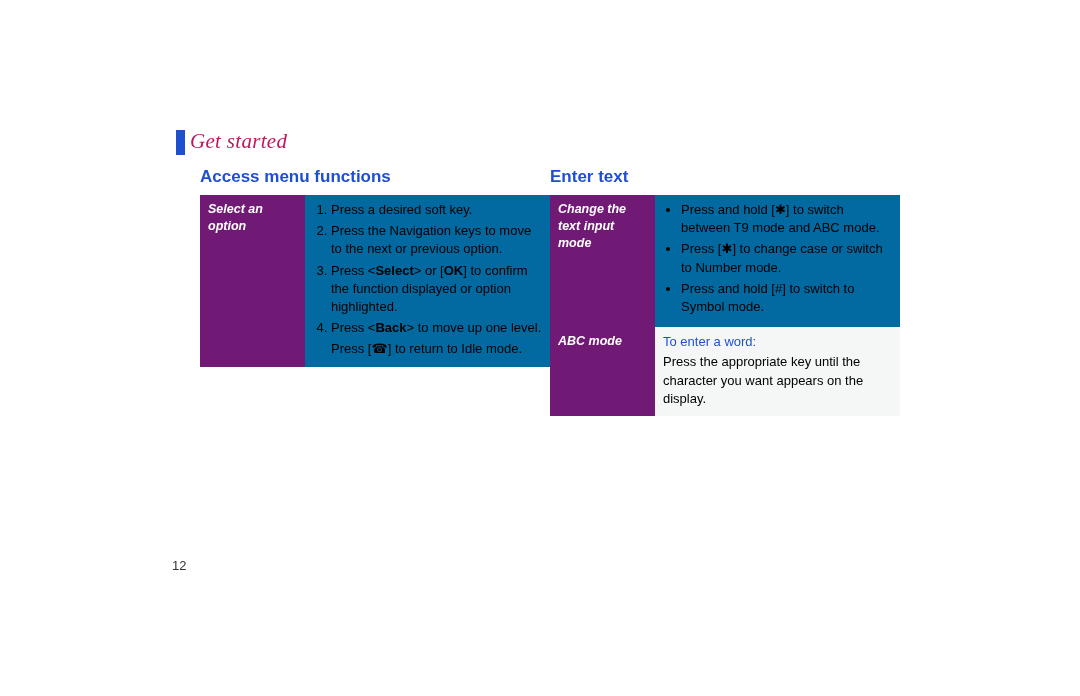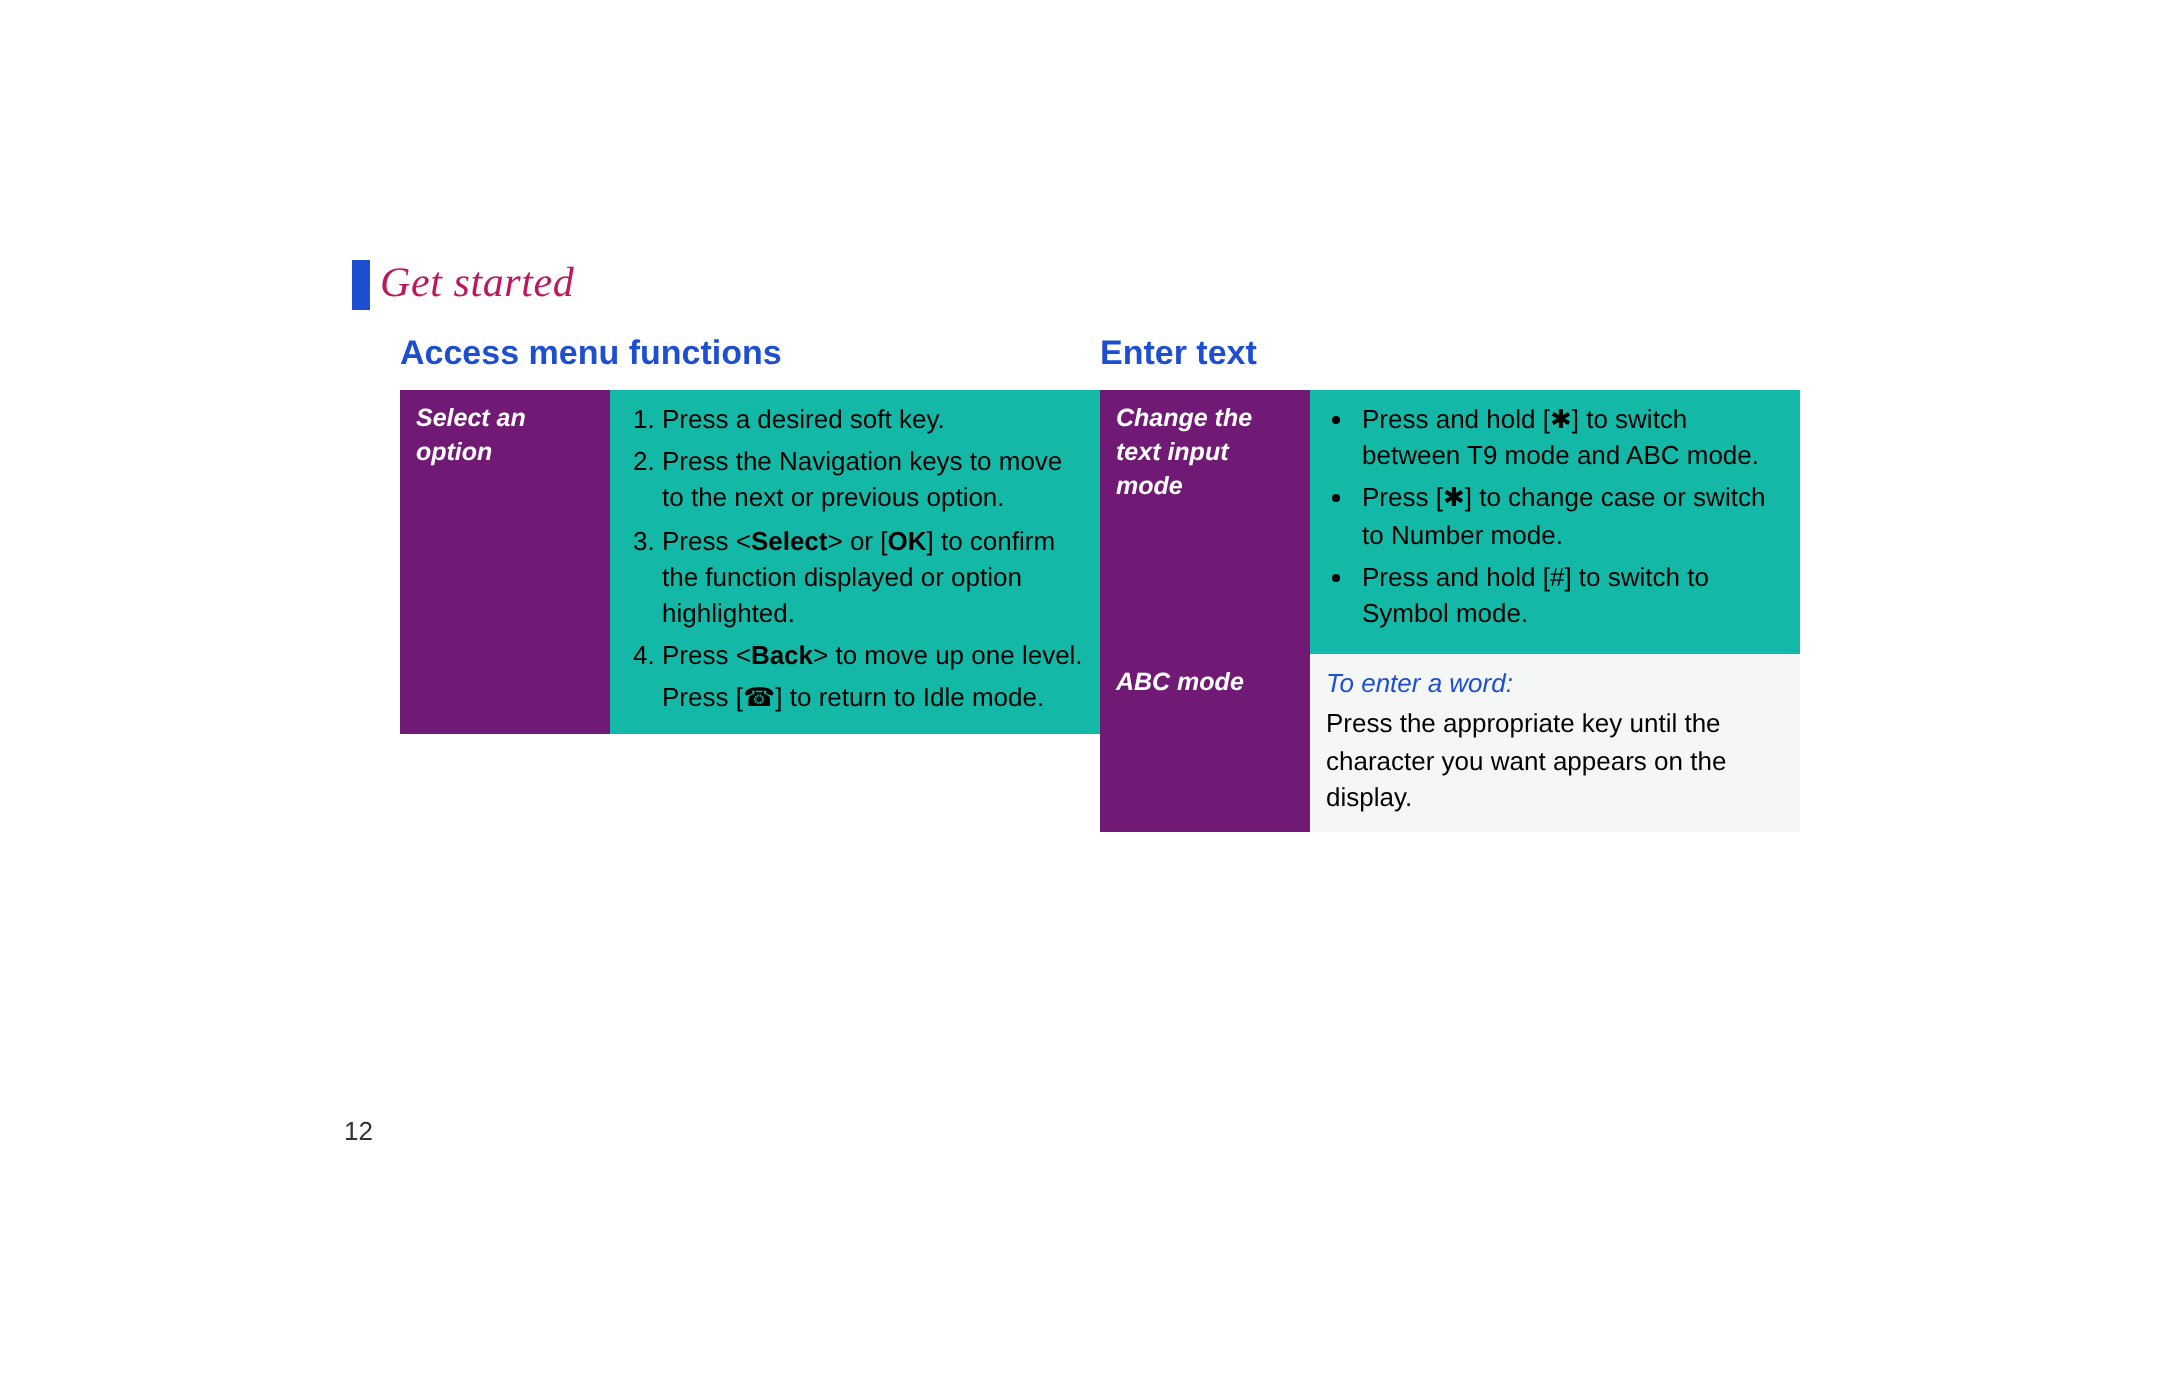--- a/index.html
+++ b/index.html
@@ -64,21 +64,21 @@
   td.side {
     width: 89px;
     background: #701a75;
     color: #ffffff;
     font-weight: bold;
     font-style: italic;
     font-size: 12.5px;
     line-height: 1.35;
   }
   td.body1 {
-    background: #14b8a6;
+    background: #0369a1;
   }
   td.body2 {
     background: #f5f7f6;
   }
   ol.steps {
     margin: 0;
     padding-left: 18px;
   }
   ol.steps li {
     margin-bottom: 3px;
@@ -92,21 +92,20 @@
     padding-left: 18px;
     list-style-type: disc;
   }
   ul.bullets li {
     margin-bottom: 3px;
   }
   .blue-sub {
     color: #1f4fd1;
     margin-bottom: 2px;
     font-size: 13px;
-    font-style: italic;
   }
   .glyph {
     font-family: "Arial", sans-serif;
   }
   .page-num {
     position: absolute;
     left: 156px;
     top: 558px;
     font-size: 13px;
     color: #333;

